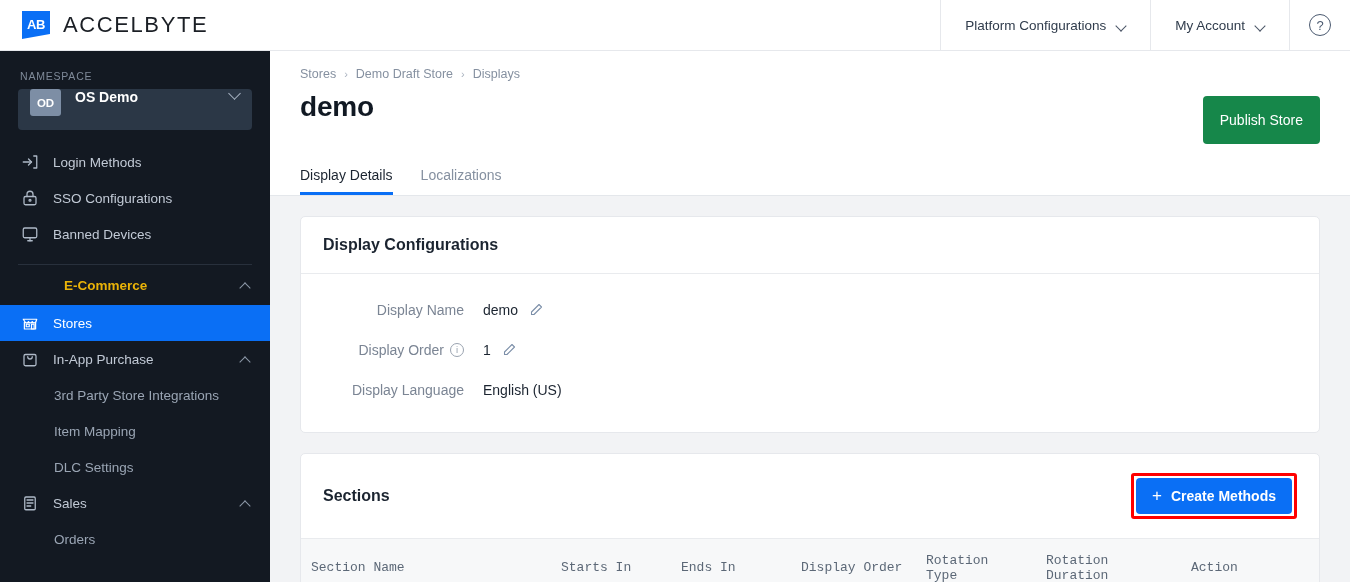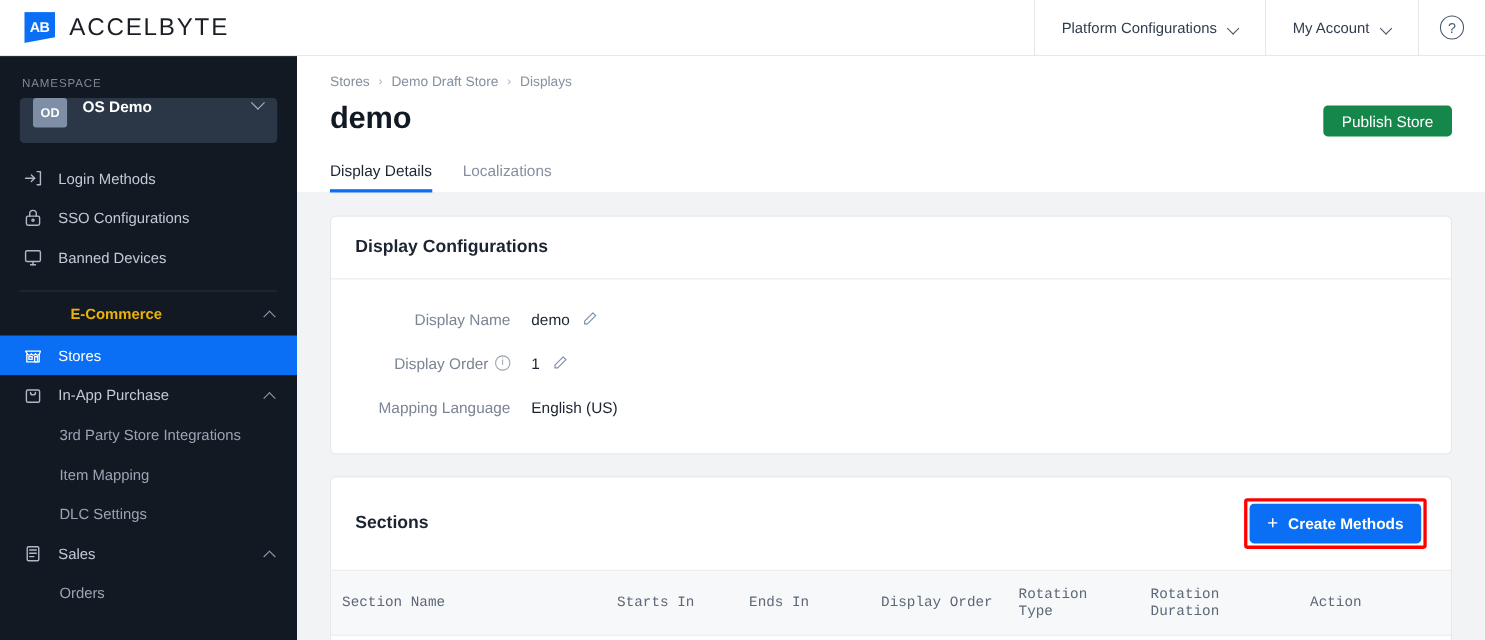--- a/index.html
+++ b/index.html
@@ -127,21 +127,21 @@
     color: #8590a0; padding-top: 16px;
   }
   .crumb { cursor: pointer; }
   .crumb.last { color: #8590a0; }
   .crumb-sep { color: #a9b2bf; font-size: 11px; }
   .title-row { display: flex; align-items: flex-start; margin-top: 10px; }
   .page-title { font-size: 28px; font-weight: 700; color: #111923; letter-spacing: -0.2px; }
   .title-spacer { flex: 1 1 auto; }
   .btn-publish {
     background: #16874a; color: #fff; border: none; border-radius: 4px;
-    height: 28px; padding: 0 17px; font-size: 14px; font-family: inherit;
+    height: 48px; padding: 0 17px; font-size: 14px; font-family: inherit;
     cursor: pointer; margin-top: 5px;
   }
   .tabs { display: flex; gap: 0; margin-top: 23px; }
   .tab {
     font-size: 14px; color: #8590a0; padding: 0 14px 12px 14px;
     cursor: pointer; position: relative;
   }
   .tab:first-child { padding-left: 0; }
   .tab.active { color: #1b2430; }
   .tab.active::after {
@@ -397,21 +397,21 @@
                 <span class="pencil">
                   <svg viewBox="0 0 24 24" fill="none" stroke="#7b8ea8" stroke-width="1.7" stroke-linecap="round" stroke-linejoin="round">
                     <path d="M4 20h4L20 8l-4-4L4 16z"></path>
                   </svg>
                 </span>
               </div>
             </div>
 
             <div class="cfg-row">
               <div class="cfg-label">
-                <span>Mapping Language</span>
+                <span>Display Language</span>
               </div>
               <div class="cfg-value">
                 <span>English (US)</span>
               </div>
             </div>
 
           </div>
         </div>
 
         <div class="card">

